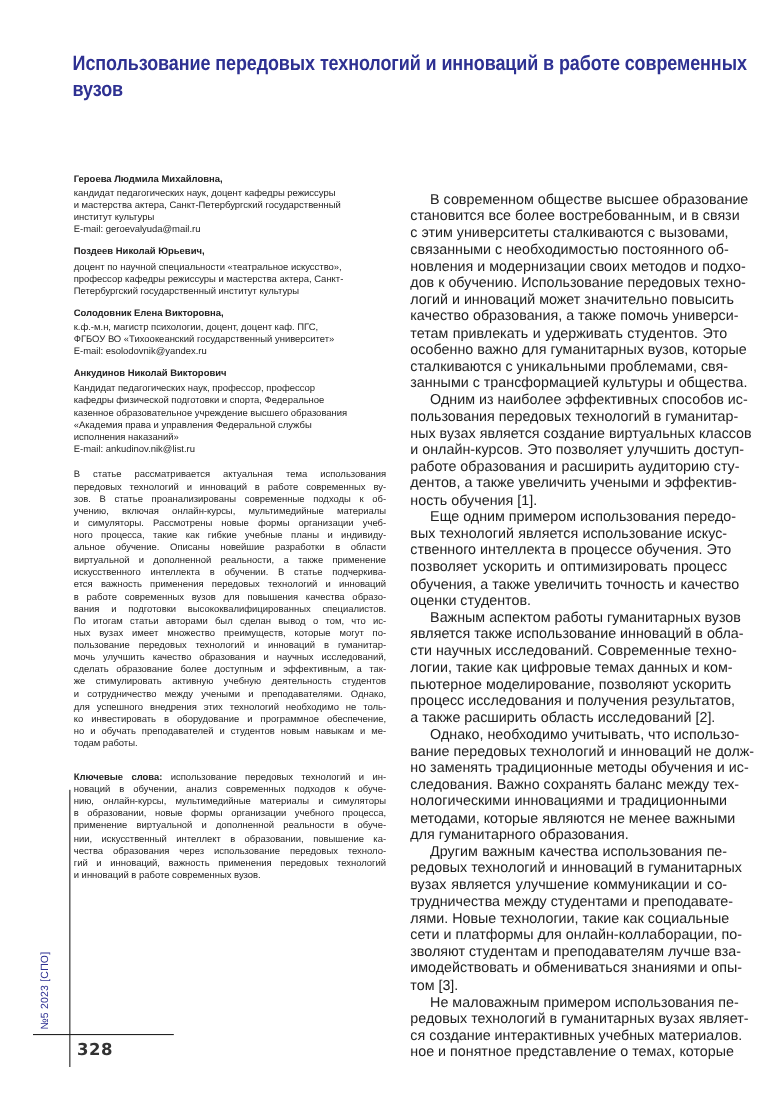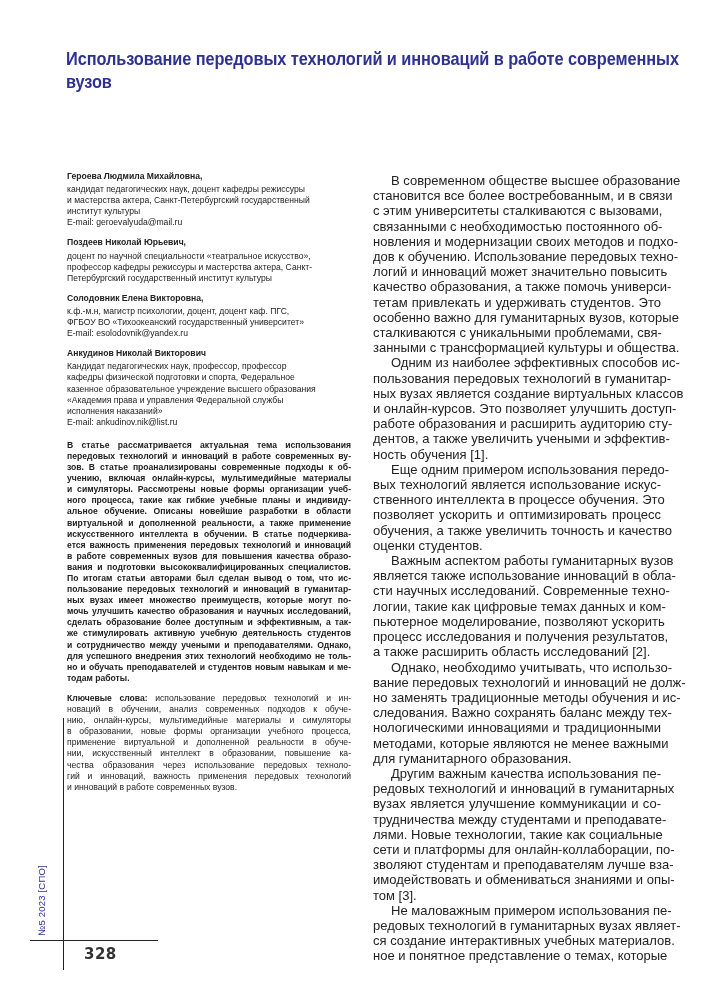--- a/index.html
+++ b/index.html
@@ -1,35 +1,35 @@
 <!DOCTYPE html>
 <html><head>
 <meta charset="utf-8">
 <style>
   html, body { margin:0; padding:0; background:#ffffff; }
   body { width:709px; height:1003px; position:relative; overflow:hidden; color:#222; font-family:"Liberation Sans", sans-serif; }
   .title { position:absolute; left:66px; top:47px; width:600px; font-family:"Liberation Sans", sans-serif; font-weight:bold; font-size:19px; line-height:23px; color:#2e3192; transform:scaleX(0.86); transform-origin:left top; letter-spacing:-0.1px; }
   .title span { display:block; white-space:nowrap; width:700px; }
-  .left { position:absolute; left:67px; top:171px; width:284px; font-size:8.6px; line-height:11.1px; color:#222; }
+  .left { position:absolute; left:67px; top:157px; width:284px; font-size:8.6px; line-height:11.1px; color:#222; }
   .author { margin-bottom:9px; }
   .author .name { font-weight:bold; margin-bottom:2px; }
   .author .line { display:block; white-space:nowrap; }
-  .abstract { margin-top:12px; text-align:justify;font-weight:bold; }
+  .abstract { margin-top:12px; text-align:justify; }
   .abstract .line, .kw .line { display:block; text-align:justify; text-align-last:justify; white-space:nowrap; }
   .abstract .line.last, .kw .line.last { text-align-last:left; }
-  .kw { margin-top:9px; }
+  .kw { margin-top:20px; }
   .kw b { font-weight:bold; }
   .right { position:absolute; left:373px; top:173px; width:288px; font-size:13px; line-height:15.2px; color:#222; }
   .right .line { display:block; white-space:nowrap; text-align:justify; text-align-last:justify; }
   .right .line.last { text-align-last:left; }
   .right .line.indent { padding-left:18px; }
   .vrule { position:absolute; left:63px; top:718px; width:1px; height:252px; background:#222; }
   .hrule { position:absolute; left:30px; top:940px; width:128px; height:1px; background:#222; }
   .issue { position:absolute; left:36px; top:936px; transform:rotate(-90deg); transform-origin:left top; font-size:9.5px; color:#2e3192; font-family:"Liberation Sans", sans-serif; white-space:nowrap; letter-spacing:0.2px; }
-  .pagenum { position:absolute; left:84px; top:945px; font-size:15px; font-weight:bold; color:#333; letter-spacing:0.5px; font-family:"DejaVu Sans", sans-serif; }
+  .pagenum { position:absolute; left:70px; top:945px; font-size:15px; font-weight:bold; color:#333; letter-spacing:0.5px; font-family:"DejaVu Sans", sans-serif; }
 </style>
 </head>
 <body>
 
 <div class="title">
   <span>Использование передовых технологий и инноваций в работе современных</span>
   <span>вузов</span>
 </div>
 
 <div class="left">
@@ -70,27 +70,28 @@
       <span class="line">учению, включая онлайн-курсы, мультимедийные материалы</span>
       <span class="line">и симуляторы. Рассмотрены новые формы организации учеб-</span>
       <span class="line">ного процесса, такие как гибкие учебные планы и индивиду-</span>
       <span class="line">альное обучение. Описаны новейшие разработки в области</span>
       <span class="line">виртуальной и дополненной реальности, а также применение</span>
       <span class="line">искусственного интеллекта в обучении. В статье подчеркива-</span>
       <span class="line">ется важность применения передовых технологий и инноваций</span>
       <span class="line">в работе современных вузов для повышения качества образо-</span>
       <span class="line">вания и подготовки высококвалифицированных специалистов.</span>
       <span class="line">По итогам статьи авторами был сделан вывод о том, что ис-</span>
+      <span class="line">ных вузах имеет множество преимуществ, которые могут по-</span>
       <span class="line">пользование передовых технологий и инноваций в гуманитар-</span>
-      <span class="line">ных вузах имеет множество преимуществ, которые могут по-</span>
       <span class="line">мочь улучшить качество образования и научных исследований,</span>
       <span class="line">сделать образование более доступным и эффективным, а так-</span>
       <span class="line">же стимулировать активную учебную деятельность студентов</span>
       <span class="line">и сотрудничество между учеными и преподавателями. Однако,</span>
       <span class="line">для успешного внедрения этих технологий необходимо не толь-</span>
+      <span class="line">ко инвестировать в оборудование и программное обеспечение,</span>
       <span class="line">но и обучать преподавателей и студентов новым навыкам и ме-</span>
       <span class="line last">тодам работы.</span>
     </div>
   <div id="keywords" class="kw">
       <span class="line"><b>Ключевые слова:</b><span> использование передовых технологий и ин-</span></span>
       <span class="line">новаций в обучении, анализ современных подходов к обуче-</span>
       <span class="line">нию, онлайн-курсы, мультимедийные материалы и симуляторы</span>
       <span class="line">в образовании, новые формы организации учебного процесса,</span>
       <span class="line">применение виртуальной и дополненной реальности в обуче-</span>
       <span class="line">нии, искусственный интеллект в образовании, повышение ка-</span>

